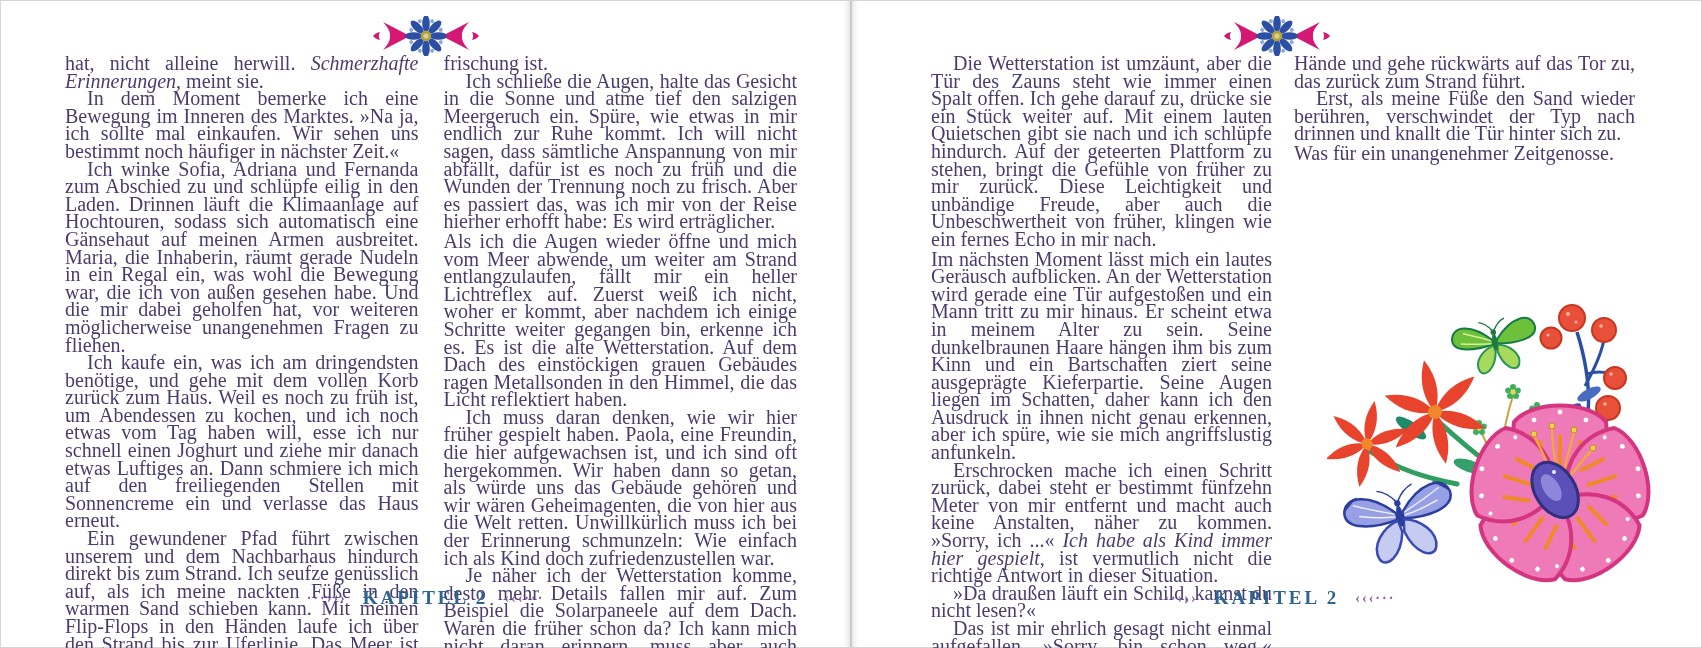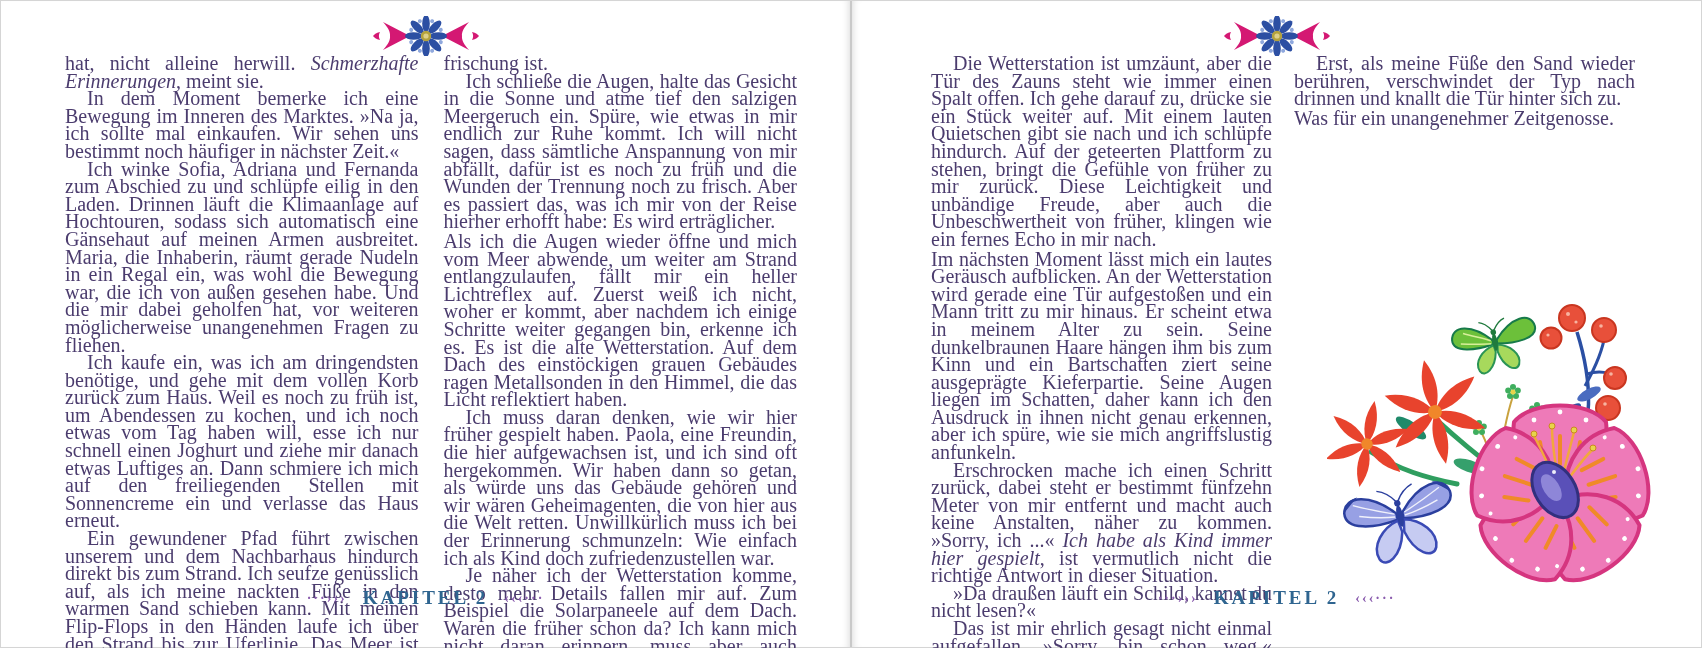--- a/index.html
+++ b/index.html
@@ -139,20 +139,21 @@
 
     <div class="textblock textblock-right">
       <div class="col">
           <p class="indent">Die Wetterstation ist umzäunt, aber die Tür des Zauns steht wie immer einen Spalt offen. Ich gehe darauf zu, drücke sie ein Stück weiter auf. Mit einem lauten Quietschen gibt sie nach und ich schlüpfe hindurch. Auf der geteerten Plattform zu stehen, bringt die Gefühle von früher zu mir zurück. Diese Leichtigkeit und unbändige Freude, aber auch die Unbeschwertheit von früher, klingen wie ein fernes Echo in mir nach.</p>
           <p class="gap">Im nächsten Moment lässt mich ein lautes Geräusch aufblicken. An der Wetterstation wird gerade eine Tür aufgestoßen und ein Mann tritt zu mir hinaus. Er scheint etwa in meinem Alter zu sein. Seine dunkelbraunen Haare hängen ihm bis zum Kinn und ein Bartschatten ziert seine ausgeprägte Kieferpartie. Seine Augen liegen im Schatten, daher kann ich den Ausdruck in ihnen nicht genau erkennen, aber ich spüre, wie sie mich angriffslustig anfunkeln.</p>
           <p class="indent">Erschrocken mache ich einen Schritt zurück, dabei steht er bestimmt fünfzehn Meter von mir entfernt und macht auch keine Anstalten, näher zu kommen. »Sorry, ich ...« <i>Ich habe als Kind immer hier gespielt</i>, ist vermutlich nicht die richtige Antwort in dieser Situation.</p>
           <p class="indent">»Da draußen läuft ein Schild, kannst du nicht lesen?«</p>
           <p class="indent">Das ist mir ehrlich gesagt nicht einmal aufgefallen. »Sorry, bin schon weg.« Unbeschwertheit hebe ich die</p>
         </div>
       <div class="col">
+          <p>Hände und gehe rückwärts auf das Tor zu, das zurück zum Strand führt.</p>
           <p class="indent">Erst, als meine Füße den Sand wieder berühren, verschwindet der Typ nach drinnen und knallt die Tür hinter sich zu.</p>
           <p class="gap">Was für ein unangenehmer Zeitgenosse.</p>
         </div>
     </div>
 
     <svg class="illustration" viewBox="0 0 375 300">
       <defs>
         <g id="hib-petal">
           <path d="M0,-6 C-30,-14 -50,-40 -46,-72 C-28,-94 28,-94 46,-72 C50,-40 30,-14 0,-6 Z" fill="#ee7ab8" stroke="#d5357f" stroke-width="4" stroke-linejoin="round"></path>
           <path d="M-16,-28 L-20,-52 M0,-30 L0,-58 M16,-28 L20,-52" stroke="#f08a28" stroke-width="4" fill="none" stroke-linecap="round"></path>

